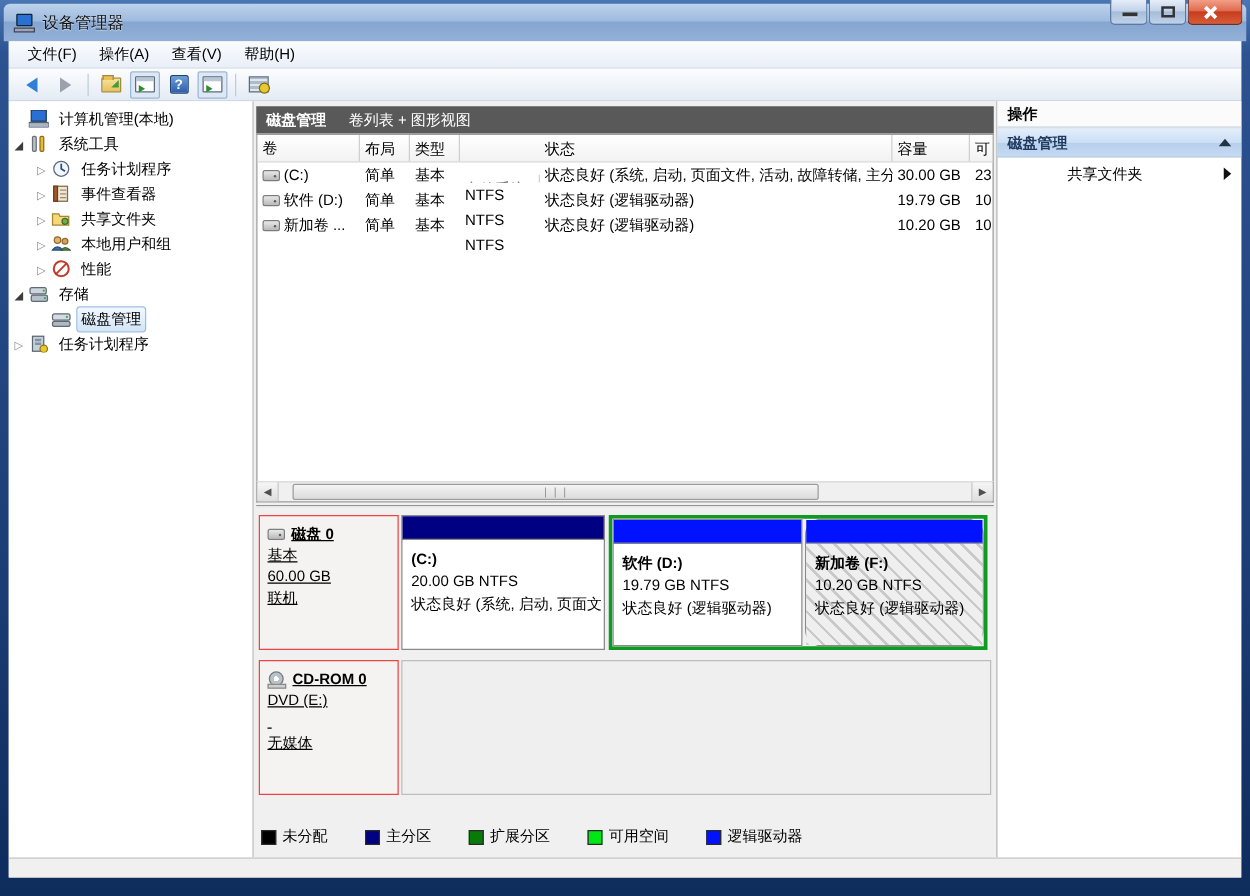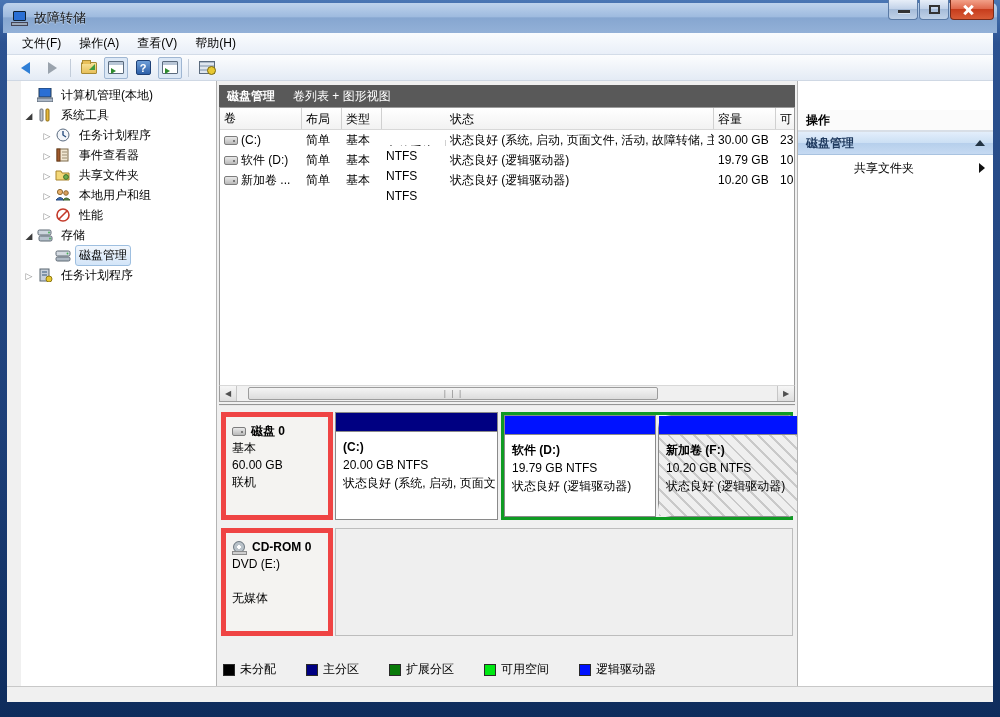--- a/index.html
+++ b/index.html
@@ -43,21 +43,21 @@
   .mini-window .pane-tri { position:absolute; left:2px; top:6px; width:0; height:0; border-style:solid; border-width:3px 0 3px 5px; border-color:transparent transparent transparent #2e8b2e; }
   .help-box { width:15px; height:15px; background:linear-gradient(180deg,#6f9fd8,#2d5fa8); color:#fff; font-weight:bold; font-size:11px; display:flex; align-items:center; justify-content:center; border:1px solid #1d4076; border-radius:2px; }
   .folder-ico { width:16px; height:12px; background:linear-gradient(180deg,#f7e39a,#e8c05a); border:1px solid #a88a34; border-radius:1px; position:relative; }
   .folder-ico::before { content:""; position:absolute; left:0; top:-3px; width:7px; height:3px; background:#e8c05a; border:1px solid #a88a34; border-bottom:none; }
   .folder-ico::after { content:""; position:absolute; right:1px; top:1px; width:0; height:0; border-style:solid; border-width:0 0 6px 6px; border-color:transparent transparent #3f9b3f transparent; }
   .gear-win { width:16px; height:13px; border:1px solid #5b6b7d; background:repeating-linear-gradient(0deg,#dfe6ee 0 2px,#aebbca 2px 4px); position:relative; }
   .gear-win::after { content:""; position:absolute; right:-2px; bottom:-2px; width:7px; height:7px; background:#e8c832; border-radius:50%; border:1px solid #7a6a12; }
 
   
   .main { flex:1; display:flex; min-height:0; }
-  .tree-panel { width:196px; background:#fff; border-right:1px solid #b4b4b4; padding-top:4px; overflow:hidden;margin-left:14px; }
+  .tree-panel { width:196px; background:#fff; border-right:1px solid #b4b4b4; padding-top:4px; overflow:hidden; }
   .center-panel { flex:1; display:flex; flex-direction:column; min-width:0; background:#f0f0f0; padding:4px 2px 0 2px; }
   .actions-panel { width:196px; background:#fff; border-left:1px solid #b4b4b4; display:flex; flex-direction:column; }
 
   
   .tree-row { display:flex; align-items:center; height:20px; white-space:nowrap; font-size:12px; }
   .tw { display:inline-block; width:16px; text-align:center; flex:0 0 16px; }
   .exp { color:#8c8c8c; font-size:9px; }
   .exp.open { color:#3c3c3c; }
   .ticon { width:16px; height:14px; flex:0 0 16px; margin-right:4px; position:relative; }
   .ticon svg { position:absolute; inset:0; }
@@ -87,21 +87,21 @@
   .hscroll { height:17px; flex:0 0 17px; background:#f0f0f0; border:1px solid #9c9c9c; border-top:1px solid #d8d8d8; display:flex; align-items:stretch; }
   .hs-btn { width:17px; display:flex; align-items:center; justify-content:center; color:#505050; font-size:8px; background:linear-gradient(180deg,#f6f6f6,#dedede); border-right:1px solid #c6c6c6; }
   .hs-btn.right { border-left:1px solid #c6c6c6; border-right:none; }
   .hs-track { flex:1; position:relative; }
   .hs-thumb { position:absolute; left:2%; top:1px; bottom:1px; width:76%; background:linear-gradient(180deg,#f4f4f4,#dcdcdc); border:1px solid #9c9c9c; border-radius:2px; display:flex; align-items:center; justify-content:center; color:#8a8a8a; font-size:8px; letter-spacing:1px; }
   .sunken-div { height:4px; flex:0 0 4px; border-bottom:2px groove #e8e8e8; margin-bottom:4px; }
 
   
   .gview { flex:1; display:flex; flex-direction:column; min-height:0; padding:2px 2px 0 2px; }
   .disk-row { display:flex; height:108px; flex:0 0 108px; margin-bottom:8px; }
-  .disk-label { width:112px; flex:0 0 112px; background:#f4f3f1; border:5px solid #ef4444; padding:6px 6px; line-height:17px; }
+  .disk-label { width:112px; flex:0 0 112px; background:#f4f3f1; border:1px solid #ef4444; padding:6px 6px; line-height:17px;text-decoration:underline; }
   .disk-label .dname { font-weight:bold; }
   .disk-label .hw { display:flex; align-items:center; gap:5px; }
   .part-area { flex:1; display:flex; margin-left:2px; min-width:0; }
   .part { display:flex; flex-direction:column; border:1px solid #8a8a8a; background:#fff; margin-right:3px; min-width:0; }
   .part .cbar { height:19px; flex:0 0 19px; border-bottom:1px solid #8a8a8a; }
   .cbar-navy { background:#000082; }
   .cbar-blue { background:#0012ff; }
   .part .pbody { flex:1; padding:6px 7px; line-height:18px; overflow:hidden; white-space:nowrap; }
   .part .pname { font-weight:bold; }
   .part.hatched .pbody { background:repeating-linear-gradient(45deg,#c9c9c9 0 2px,#efefef 2px 9px); }
@@ -118,41 +118,41 @@
   .cd-ico .disc { position:absolute; left:1px; top:0; width:12px; height:12px; border-radius:50%; background:radial-gradient(circle at 50% 50%, #fff 0 2px, #b9c2c9 2px 5px, #8f9aa3 5px 6px); border:1px solid #6f7a83; }
   .cd-ico .tray { position:absolute; left:0; bottom:0; width:15px; height:4px; background:#cfcfcf; border:1px solid #8a8a8a; }
 
   .legend-row { margin-top:auto; display:flex; align-items:center; gap:30px; padding:6px 2px 8px 2px; }
   .legend-item { display:flex; align-items:center; gap:5px; }
   .sw { width:12px; height:12px; border:1px solid #2a2a2a; }
   .sw-unalloc { background:#000000; } .sw-primary { background:#000082; }
   .sw-extended { background:#087a08; } .sw-free { background:#00e813; } .sw-logical { background:#0012ff; }
 
   
-  .ap-title { height:22px; flex:0 0 22px; display:flex; align-items:center; font-weight:bold; padding-left:8px; border-bottom:2px solid #d8dee6; background:#fbfbfb;margin-top:29px; }
+  .ap-title { height:22px; flex:0 0 22px; display:flex; align-items:center; font-weight:bold; padding-left:8px; border-bottom:2px solid #d8dee6; background:#fbfbfb; }
   .ap-section { height:23px; flex:0 0 23px; display:flex; align-items:center; justify-content:space-between; padding:0 8px; font-weight:bold; color:#1f3a5f;
     background:linear-gradient(180deg,#e3eefb 0%,#cbdff4 50%,#b6cfec 51%,#c6daf2 100%); border-bottom:1px solid #a9c3e0; }
   .ap-section .tri-up { width:0;height:0;border-style:solid;border-width:0 5px 6px 5px;border-color:transparent transparent #234 transparent; }
   .ap-item { height:26px; display:flex; align-items:center; justify-content:space-between; padding:0 8px 0 56px; }
   .ap-item .tri-right { width:0;height:0;border-style:solid;border-width:5px 0 5px 6px;border-color:transparent transparent transparent #111; }
 
   
   .status-strip { height:16px; flex:0 0 16px; background:#f0f0f0; border-top:1px solid #c8c8c8; }
 </style>
 </head>
 <body>
 
 <div class="window">
 
   <div class="titlebar">
     <span class="title-icon">
         <span class="scr"></span>
         <span class="base"></span>
       </span>
-    <span class="title-text">故障转储</span>
+    <span class="title-text">设备管理器</span>
   </div>
   <div class="caption-buttons">
     <div class="cap-btn">
         <span class="glyph-min"></span>
       </div>
     <div class="cap-btn">
         <span class="glyph-max"></span>
       </div>
     <div class="cap-btn close">
         <span class="glyph-x1"></span>

